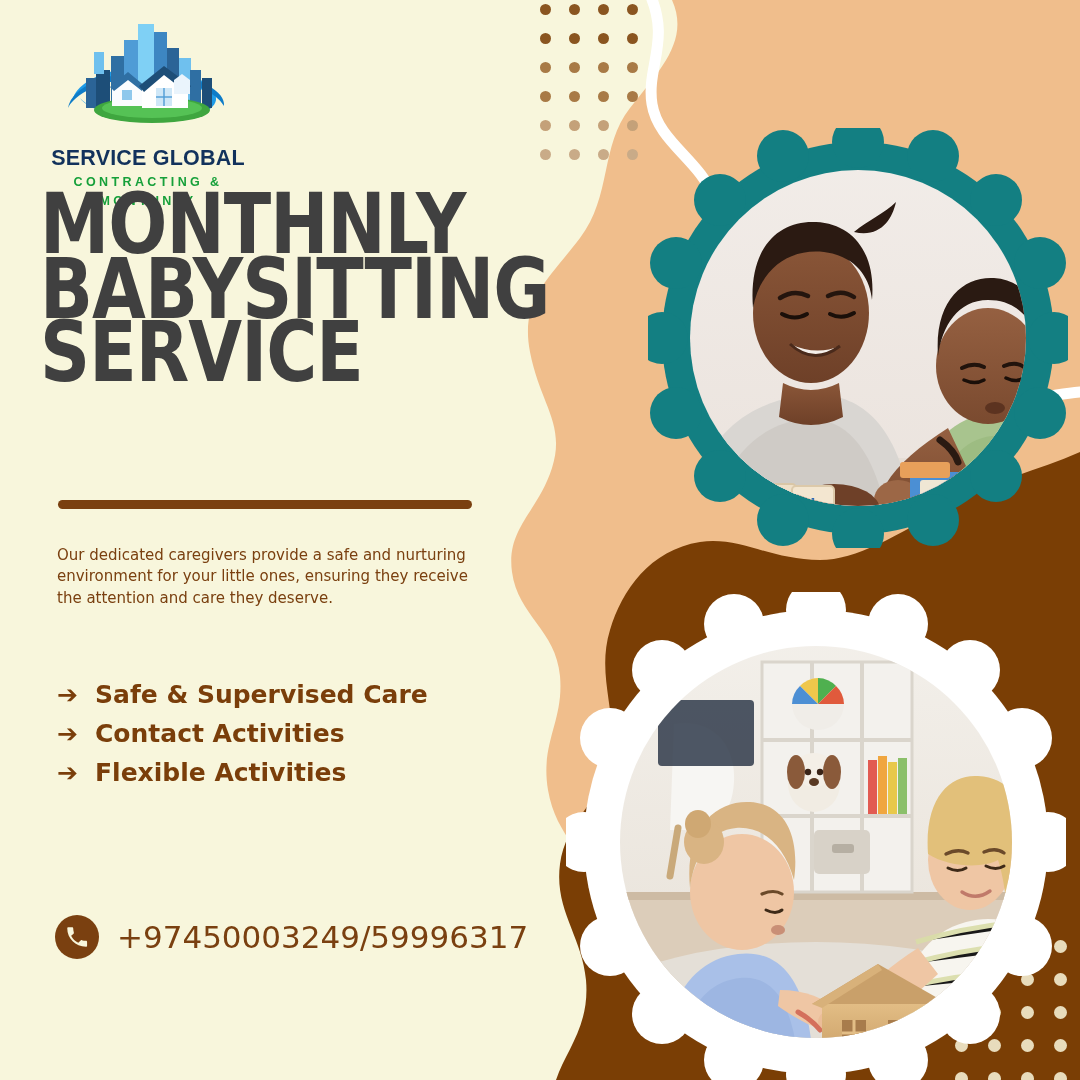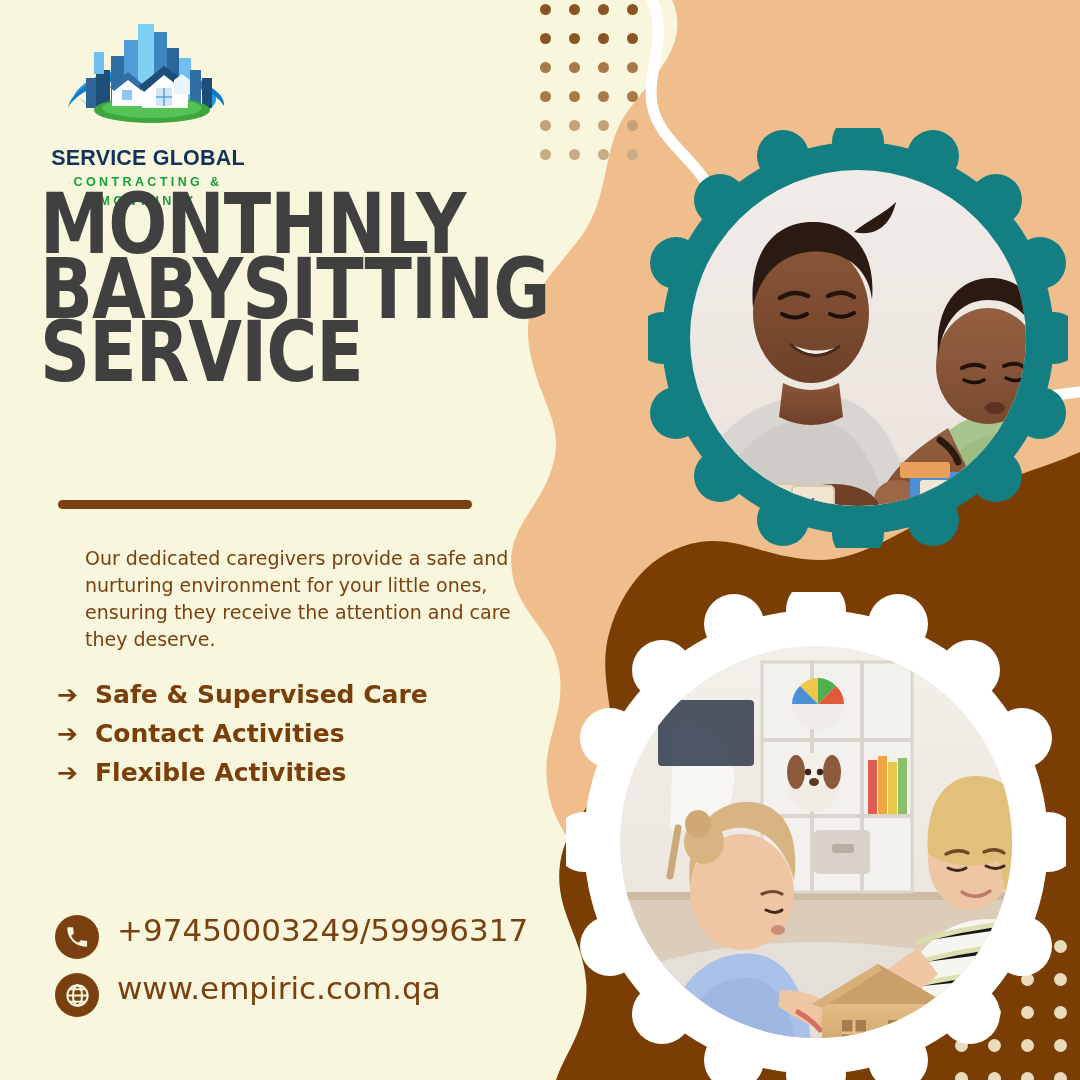--- a/index.html
+++ b/index.html
@@ -59,21 +59,21 @@
   .divider{
     position:absolute;left:58px;top:500px;width:414px;height:9px;
     background:#7A4010;border-radius:6px;
   }
 
   
   .desc{
     position:absolute;left:57px;top:545px;width:430px;
     color:#7A4010;
     font-family:"DejaVu Sans", sans-serif;
-    font-size:19px;line-height:1.42;margin-left:28px;
+    font-size:15px;line-height:1.42;
   }
 
   
   .features{position:absolute;left:57px;top:680px;width:470px;}
   .feat{
     display:flex;align-items:center;gap:12px;
     margin-bottom:10px;
     color:#7A3E0A;
     font-family:"DejaVu Sans", sans-serif;
     font-weight:bold;font-size:25px;
@@ -87,21 +87,21 @@
   .cta{
     position:absolute;left:57px;top:838px;
     background:#7A4010;color:#F8F6DC;
     border-radius:40px;
     padding:11px 40px 14px 40px;
     font-family:"DejaVu Sans", sans-serif;
     font-weight:bold;font-size:38px;line-height:1;
     letter-spacing:0.4px;
   }
   .contact-row{
-    position:absolute;left:55px;display:flex;align-items:flex-start;gap:18px;
+    position:absolute;left:55px;display:flex;align-items:center;gap:18px;
   }
   .contact-row .ico{
     width:44px;height:44px;border-radius:50%;
     background:#7A4010;
     display:flex;align-items:center;justify-content:center;
     flex:0 0 auto;
   }
   .contact-row .txt{
     color:#7A4010;
     font-family:"DejaVu Sans", sans-serif;
@@ -511,25 +511,14 @@
 
   <div class="contact-row" id="contact-phone">
     <span class="ico">
       <svg width="26" height="26" viewBox="0 0 24 24" fill="#F8F6DC">
         <path d="M6.6 10.8c1.4 2.8 3.8 5.2 6.6 6.6l2.2-2.2c.3-.3.7-.4 1.1-.3 1.2.4 2.5.6 3.8.6.6 0 1 .4 1 1V20c0 .6-.4 1-1 1C10.6 21 3 13.4 3 4c0-.6.4-1 1-1h3.5c.6 0 1 .4 1 1 0 1.3.2 2.6.6 3.8.1.4 0 .8-.3 1.1l-2.2 1.9z"></path>
       </svg>
     </span>
     <span class="txt">+97450003249/59996317</span>
   </div>
 
-  <div class="contact-row" id="contact-web">
-    <span class="ico">
-      <svg width="27" height="27" viewBox="0 0 24 24" fill="none" stroke="#F8F6DC" stroke-width="1.8">
-        <circle cx="12" cy="12" r="9"></circle>
-        <ellipse cx="12" cy="12" rx="4" ry="9"></ellipse>
-        <line x1="3" y1="12" x2="21" y2="12"></line>
-        <path d="M4.6 6.5h14.8M4.6 17.5h14.8"></path>
-      </svg>
-    </span>
-    <span class="txt">www.empiric.com.qa</span>
-  </div>
 
 </div>
 
 </body></html>

